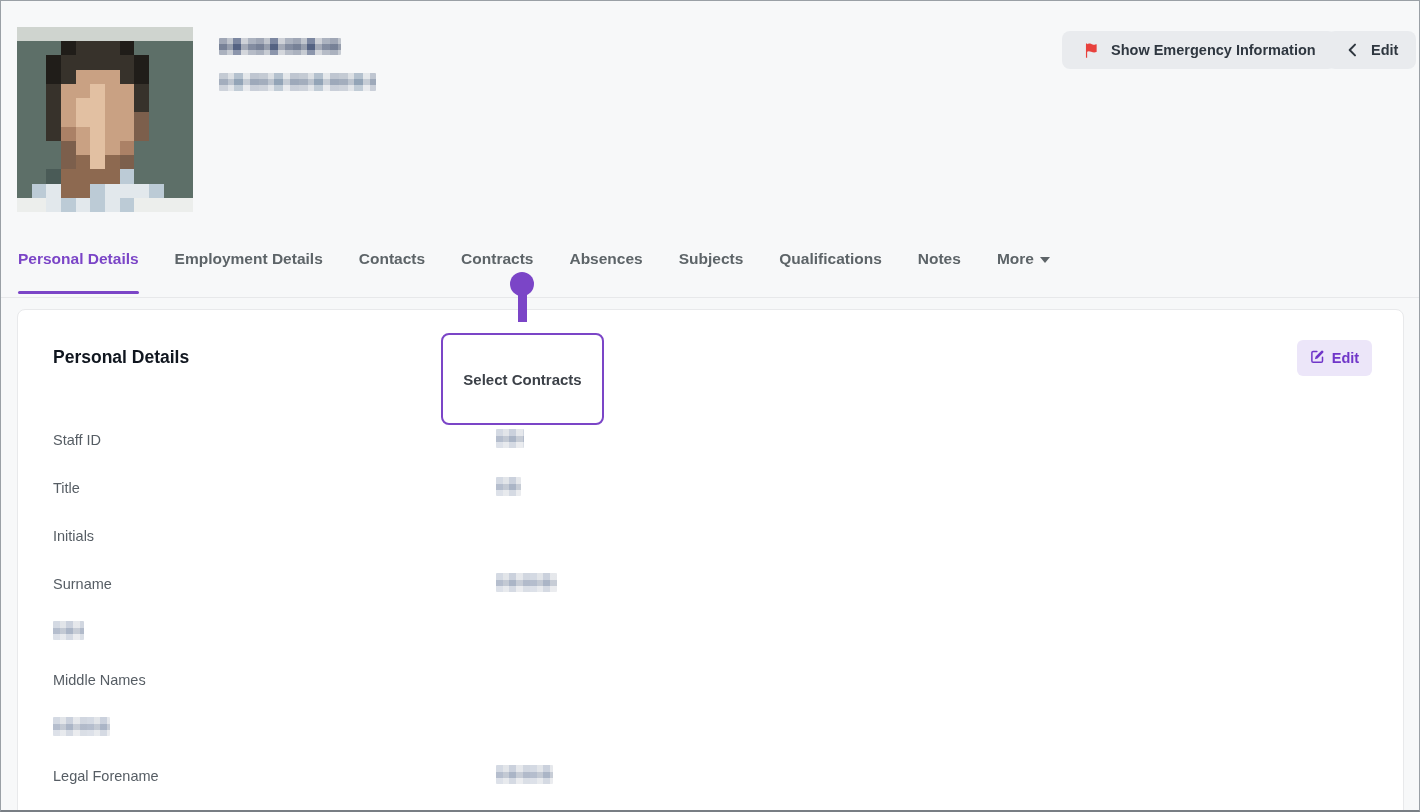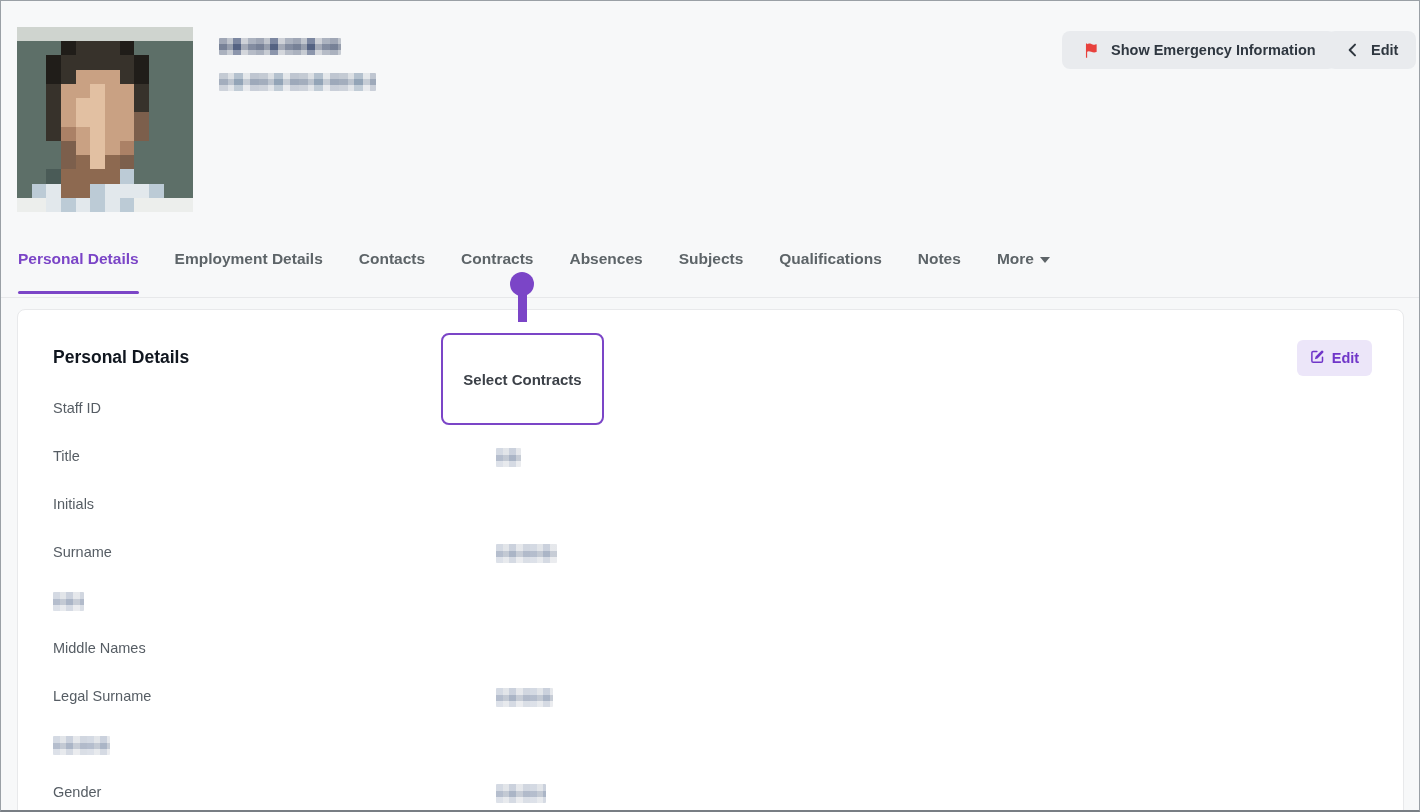--- a/index.html
+++ b/index.html
@@ -93,21 +93,21 @@
     font-size:17.5px; font-weight:700; color:#10161f;
   }
   .btn-edit {
     position:absolute; left:1279px; top:30px; width:75px; height:36px;
     display:flex; align-items:center; justify-content:center; gap:7px;
     background:#ece6f9; border:none; border-radius:6px;
     font-family:inherit; font-size:14.5px; font-weight:700; color:#7036c9;
     cursor:pointer;
   }
   .fields { position:absolute; left:35px; top:90px; right:35px; }
-  .frow { height:48px; display:flex; align-items:flex-start; }
+  .frow { height:48px; display:flex; align-items:flex-end; }
   .frow .flabel { width:443px; font-size:14.5px; color:#565d64; }
   .frow .fvalue { flex:1; display:flex; }
   .frow .fvalue .redact { height:19px; }
 </style>
 </head>
 <body>
 
 <div class="photo">
   <svg viewBox="0 0 12 13" preserveAspectRatio="none">
       <rect x="0" y="0" width="1.02" height="1.02" fill="#cfd4cf"></rect>
@@ -367,26 +367,26 @@
     <div class="frow">
       <div class="fvalue">
           <div class="redact val" style="width:31px"></div>
         </div>
     </div>
     <div class="frow">
       <div class="flabel">Middle Names</div>
       <div class="fvalue"></div>
     </div>
     <div class="frow">
-      <div class="flabel">Legal Surname</div>
       <div class="fvalue">
           <div class="redact val" style="width:57px"></div>
         </div>
     </div>
     <div class="frow">
+      <div class="flabel">Legal Forename</div>
       <div class="fvalue">
           <div class="redact val" style="width:57px"></div>
         </div>
     </div>
     <div class="frow">
       <div class="flabel">Gender</div>
       <div class="fvalue">
           <div class="redact val" style="width:50px"></div>
         </div>
     </div>

